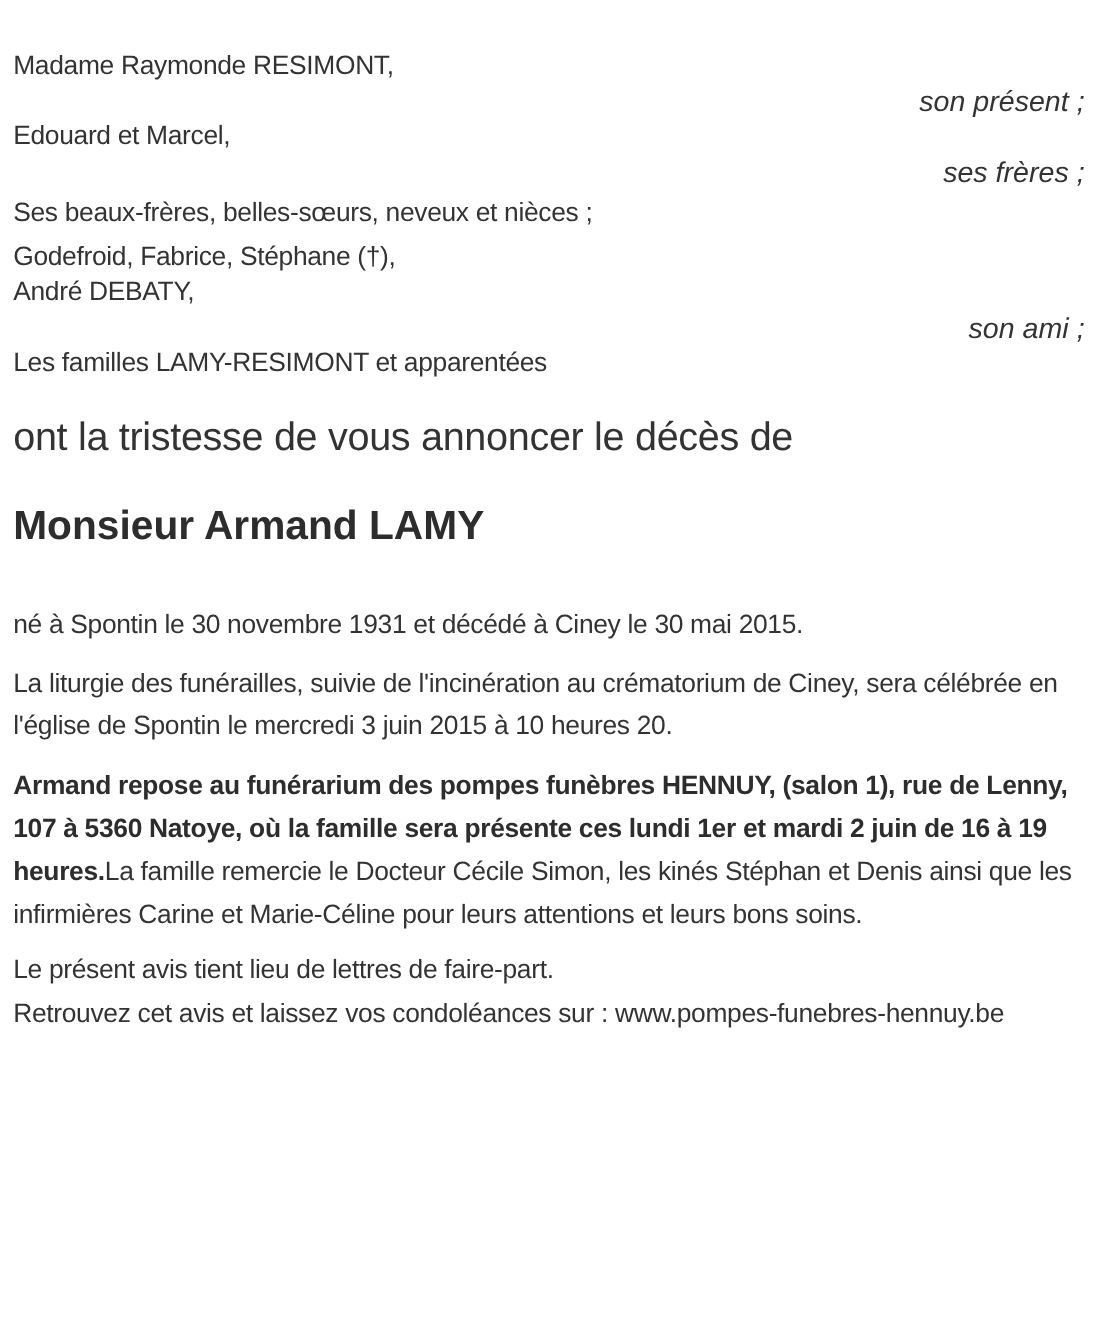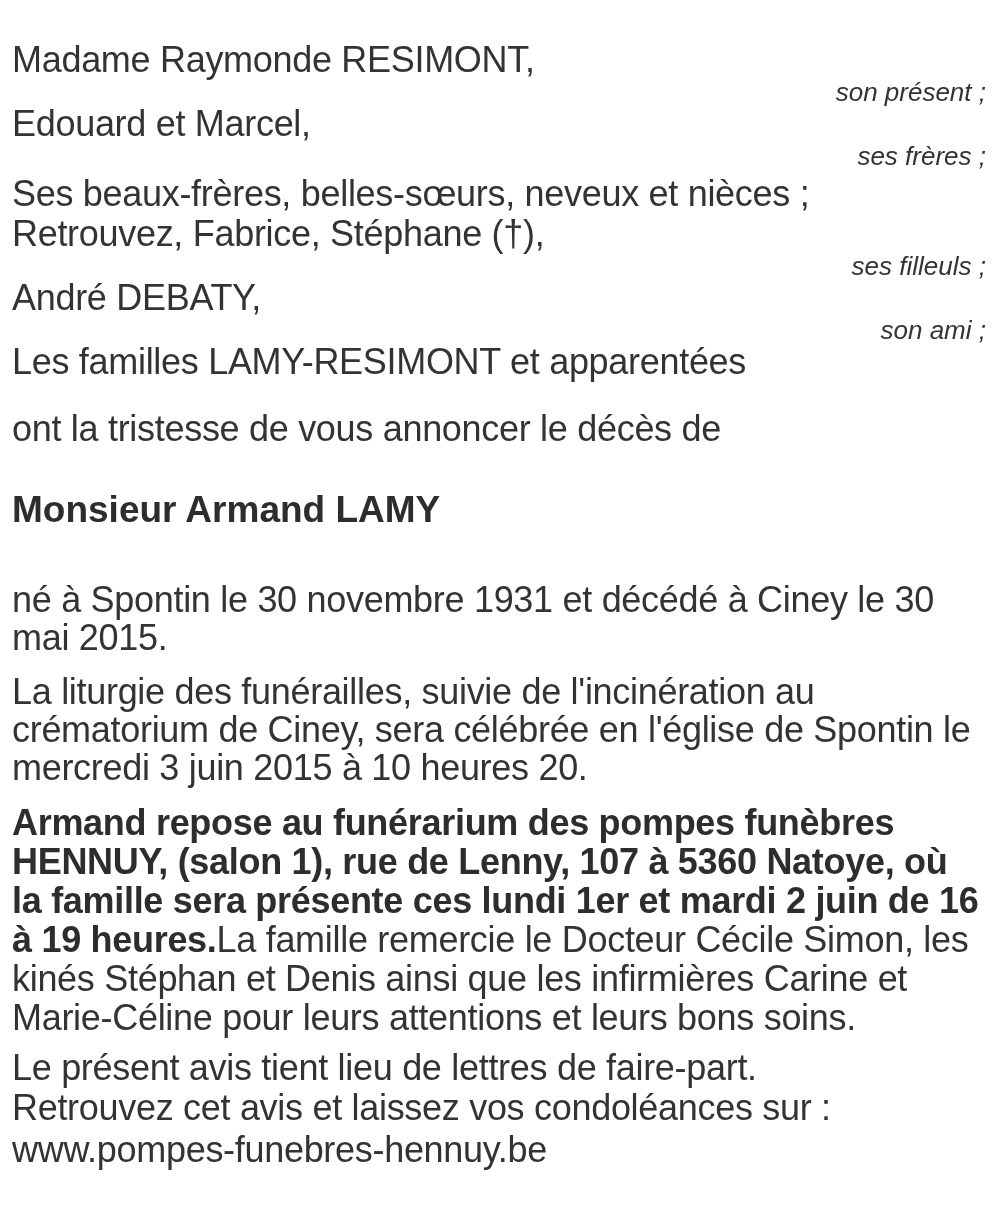--- a/index.html
+++ b/index.html
@@ -15,21 +15,21 @@
   }
   .epigraph-line {
     font-weight: 700;
     font-size: 27px;
     line-height: 45px;
     color: #2d2d2d;
     letter-spacing: -0.2px;
   }
   .relations { margin-top: 36px; }
   .rel-name {
-    font-size: 36px;
+    font-size: 24px;
     line-height: 32px;
     letter-spacing: -0.3px;
   }
   .rel-role {
     font-size: 26px;
     font-style: italic;
     line-height: 32px;
     text-align: right;
   }
   .mt6 { margin-top: 6px; }
@@ -41,21 +41,21 @@
     letter-spacing: -0.3px;
   }
   .deceased {
     margin-top: 38px;
     font-size: 37px;
     font-weight: 700;
     line-height: 54px;
     color: #2d2d2d;
   }
   .para {
-    font-size: 36px;
+    font-size: 24px;
     letter-spacing: -0.3px;
   }
   .birth        { margin-top: 44px; line-height: 38px; }
   .liturgy      { margin-top: 16px; line-height: 38px; }
   .repose       { margin-top: 16px; line-height: 39px; }
   .repose .bold { font-weight: 700; color: #2d2d2d; }
   .notice       { margin-top: 12px; line-height: 38px; }
   .condolences  { margin-top: 0;  line-height: 42px; }
 </style>
 </head>
@@ -63,22 +63,21 @@
 
 <div>
 
 
   <div class="relations">
     <div class="rel-name">Madame Raymonde RESIMONT,</div>
     <div class="rel-role">son présent ;</div>
     <div class="rel-name">Edouard et Marcel,</div>
     <div class="rel-role">ses frères ;</div>
     <div class="rel-name mt6">Ses beaux-frères, belles-sœurs, neveux et nièces ;</div>
-    <div class="rel-name mt8">Retrouvez, Fabrice, Stéphane (†),</div>
-    <div class="rel-role">ses filleuls ;</div>
+    <div class="rel-name mt8">Godefroid, Fabrice, Stéphane (†),</div>
     <div class="rel-name">André DEBATY,</div>
     <div class="rel-role">son ami ;</div>
     <div class="rel-name">Les familles LAMY-RESIMONT et apparentées</div>
   </div>
 
   <div class="announcement">ont la tristesse de vous annoncer le décès de</div>
 
   <div class="deceased">Monsieur Armand LAMY</div>
 
   <div class="para birth">né à Spontin le 30 novembre 1931 et décédé à Ciney le 30 mai 2015.</div>

